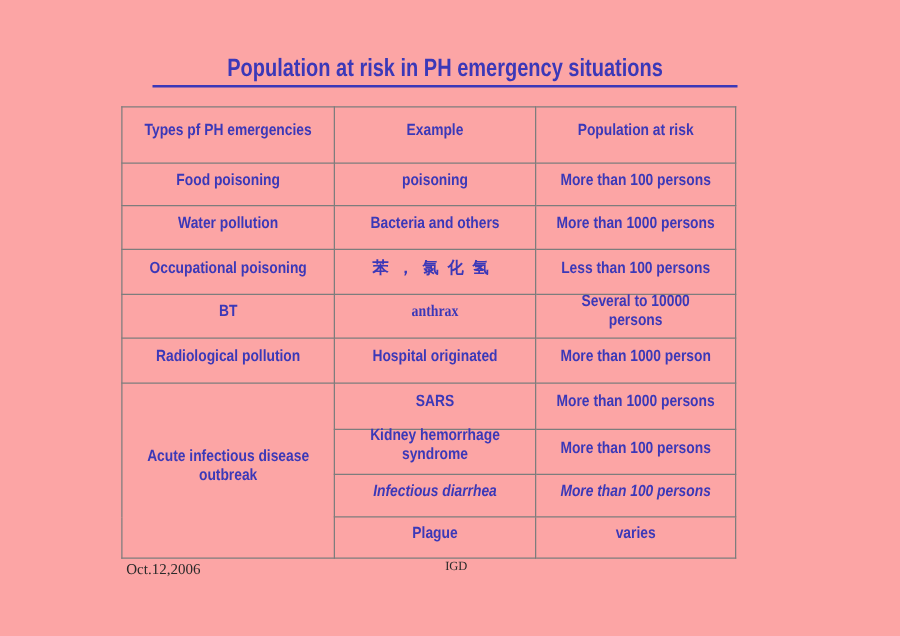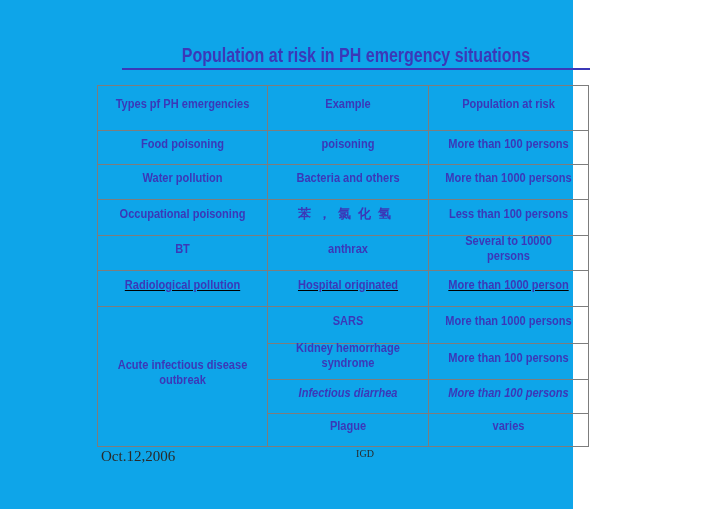--- a/index.html
+++ b/index.html
@@ -9,21 +9,21 @@
   }
   html,body{margin:0;padding:0;}
   body{
     width:720px;height:509px;
     background:#ffffff;
     font-family:"Liberation Sans", sans-serif;
     overflow:hidden;
     position:relative;
   }
   .slide{
-    position:absolute;left:0;top:0;width:573px;height:509px;background:#0ea5e9;
+    position:absolute;left:0;top:0;width:720px;height:509px;background:#fca5a5;
   }
   
   .title{
     position:absolute;left:96px;top:44px;width:520px;
     text-align:center;
     font-size:20px;font-weight:bold;line-height:22px;
     color:var(--text-blue);
     transform:scaleX(0.80);
     transform-origin:50% 50%;
     white-space:nowrap;
@@ -46,52 +46,52 @@
     font-size:13px;font-weight:bold;
     padding:0 0 9px 0;
     overflow:visible;
   }
   col.c1{width:170px;} col.c2{width:161px;} col.c3{width:160px;}
   tr.h-head{height:45px;}
   tr.h-r1{height:34px;}
   tr.h-r2{height:35px;}
   tr.h-r3{height:36px;}
   tr.h-r4{height:35px;}
-  tr.h-r5{height:36px;text-decoration:underline;}
+  tr.h-r5{height:36px;}
   tr.h-g1{height:37px;}
   tr.h-g2{height:36px;}
   tr.h-g3{height:34px;font-style:italic;}
   tr.h-g4{height:33px;}
   .ct{
     line-height:15px;
     white-space:pre-line;
     transform:scaleX(0.85);
     transform-origin:50% 50%;
   }
   td.cjk .ct{letter-spacing:7px;transform:none;}
   td.pb13{padding-bottom:13px;}
   td.pb12{padding-bottom:12px;}
   td.pb14{padding-bottom:14px;margin-top:10px;}
   td.hi{padding-bottom:16px;}
-  td.low{padding:7px 0 0 0;}
+  td.low{padding:7px 0 0 0;font-family:Liberation Serif, serif;}
   td.rel{position:relative;padding:0;text-decoration:underline;}
   .ct-abs{
     position:absolute;left:0;right:0;
     line-height:15px;
     white-space:pre-line;
     transform:scaleX(0.85);
     transform-origin:50% 0;
   }
   .ct-abs.bt-pop{top:-3px;}
   .ct-abs.kidney{top:-4px;}
   
   .footer-date{
     position:absolute;left:101px;top:448px;
     font-family:"Liberation Serif", serif;
-    font-size:15px;color:var(--footer-black);
+    font-size:12px;color:var(--footer-black);
   }
   .footer-center{
     position:absolute;left:340px;top:448px;width:50px;
     text-align:center;
     font-family:"Liberation Serif", serif;
     font-size:10px;color:var(--footer-black);
   }
 </style>
 </head>
 <body style="background: rgb(255, 255, 255);">

